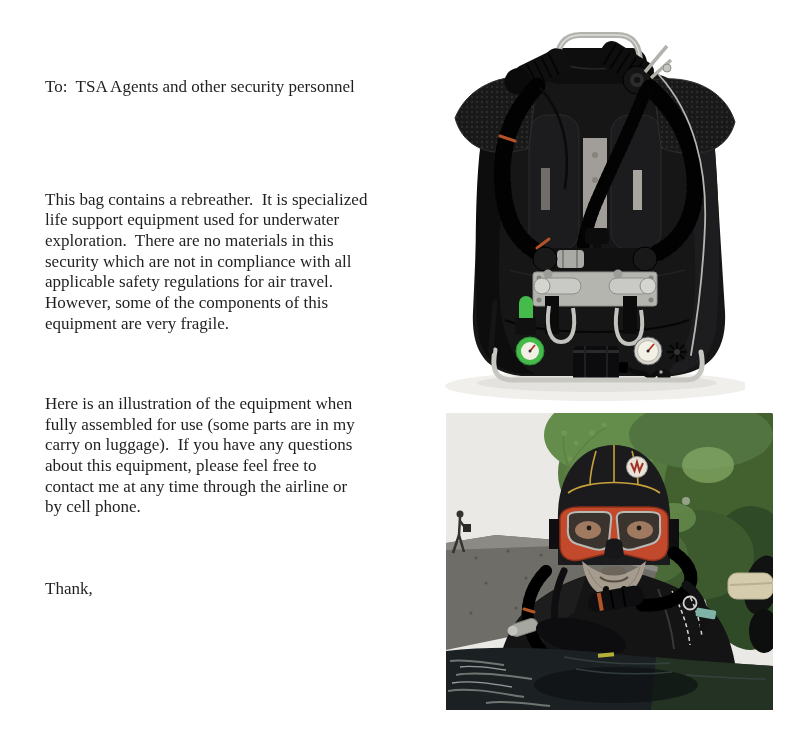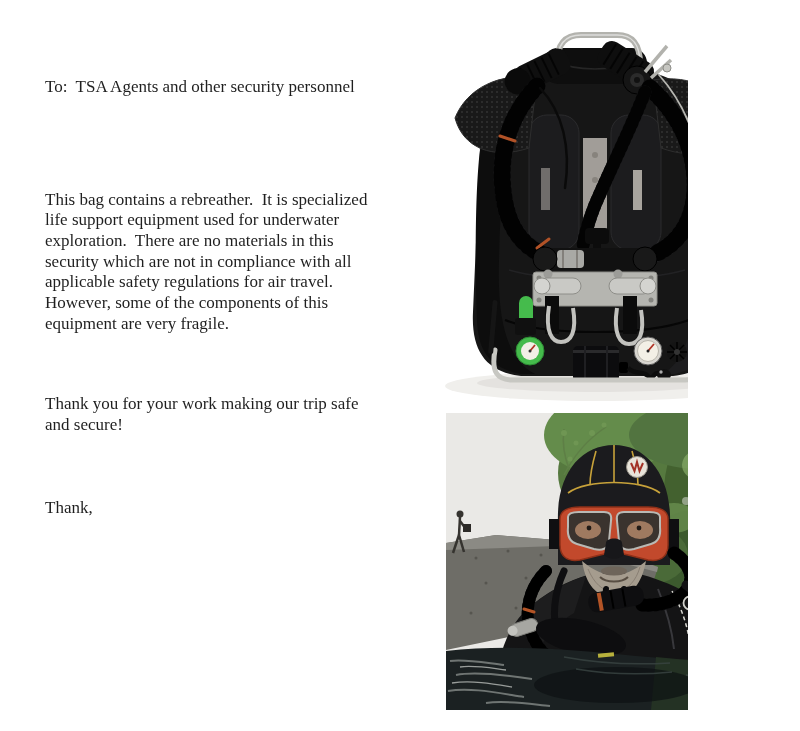--- a/index.html
+++ b/index.html
@@ -1,16 +1,16 @@
 <!DOCTYPE html>
 <html><head>
 <meta charset="utf-8">
 <style>
   html,body{margin:0;padding:0;background:#ffffff;}
-  .page{position:relative;width:688px;height:731px;background:#ffffff;overflow:hidden;
+  .page{position:relative;width:800px;height:731px;background:#ffffff;overflow:hidden;
         font-family:"Liberation Serif","DejaVu Serif",serif;color:#1f1f1f;}
   .letter{position:absolute;left:45px;top:36px;width:430px;font-size:17px;line-height:20.7px;
           white-space:pre-wrap;}
   .letter p{margin:0;}
   .to-line{margin:0 0 50px 0 !important;}
   .para-1{margin:0 0 18px 0 !important;}
   .para-2{margin:0 0 20px 0 !important;}
   .para-3{margin:0 0 21px 0 !important;}
   .closing{margin:0 0 90px 0 !important;}
   figure{margin:0;padding:0;}
@@ -25,22 +25,26 @@
 
   <div class="letter">
     <p class="to-line">To:  TSA Agents and other security personnel</p>
     <p class="para-1">This bag contains a rebreather.  It is specialized
 life support equipment used for underwater
 exploration.  There are no materials in this
 security which are not in compliance with all
 applicable safety regulations for air travel.
 However, some of the components of this
 equipment are very fragile.</p>
-    <p class="para-3">Thank you for your work making our trip safe
-and secure!</p>
+    <p class="para-2">Here is an illustration of the equipment when
+fully assembled for use (some parts are in my
+carry on luggage).  If you have any questions
+about this equipment, please feel free to
+contact me at any time through the airline or
+by cell phone.</p>
     <p class="closing">Thank,</p>
     
   </div>
 
   <figure class="fig-rebreather">
     <svg viewBox="0 0 300 385" width="300" height="385">
       <defs>
         <pattern id="mesh" width="5" height="5" patternUnits="userSpaceOnUse">
           <rect width="5" height="5" fill="#191919"></rect>
           <circle cx="2" cy="2" r="1" fill="#323232"></circle>

